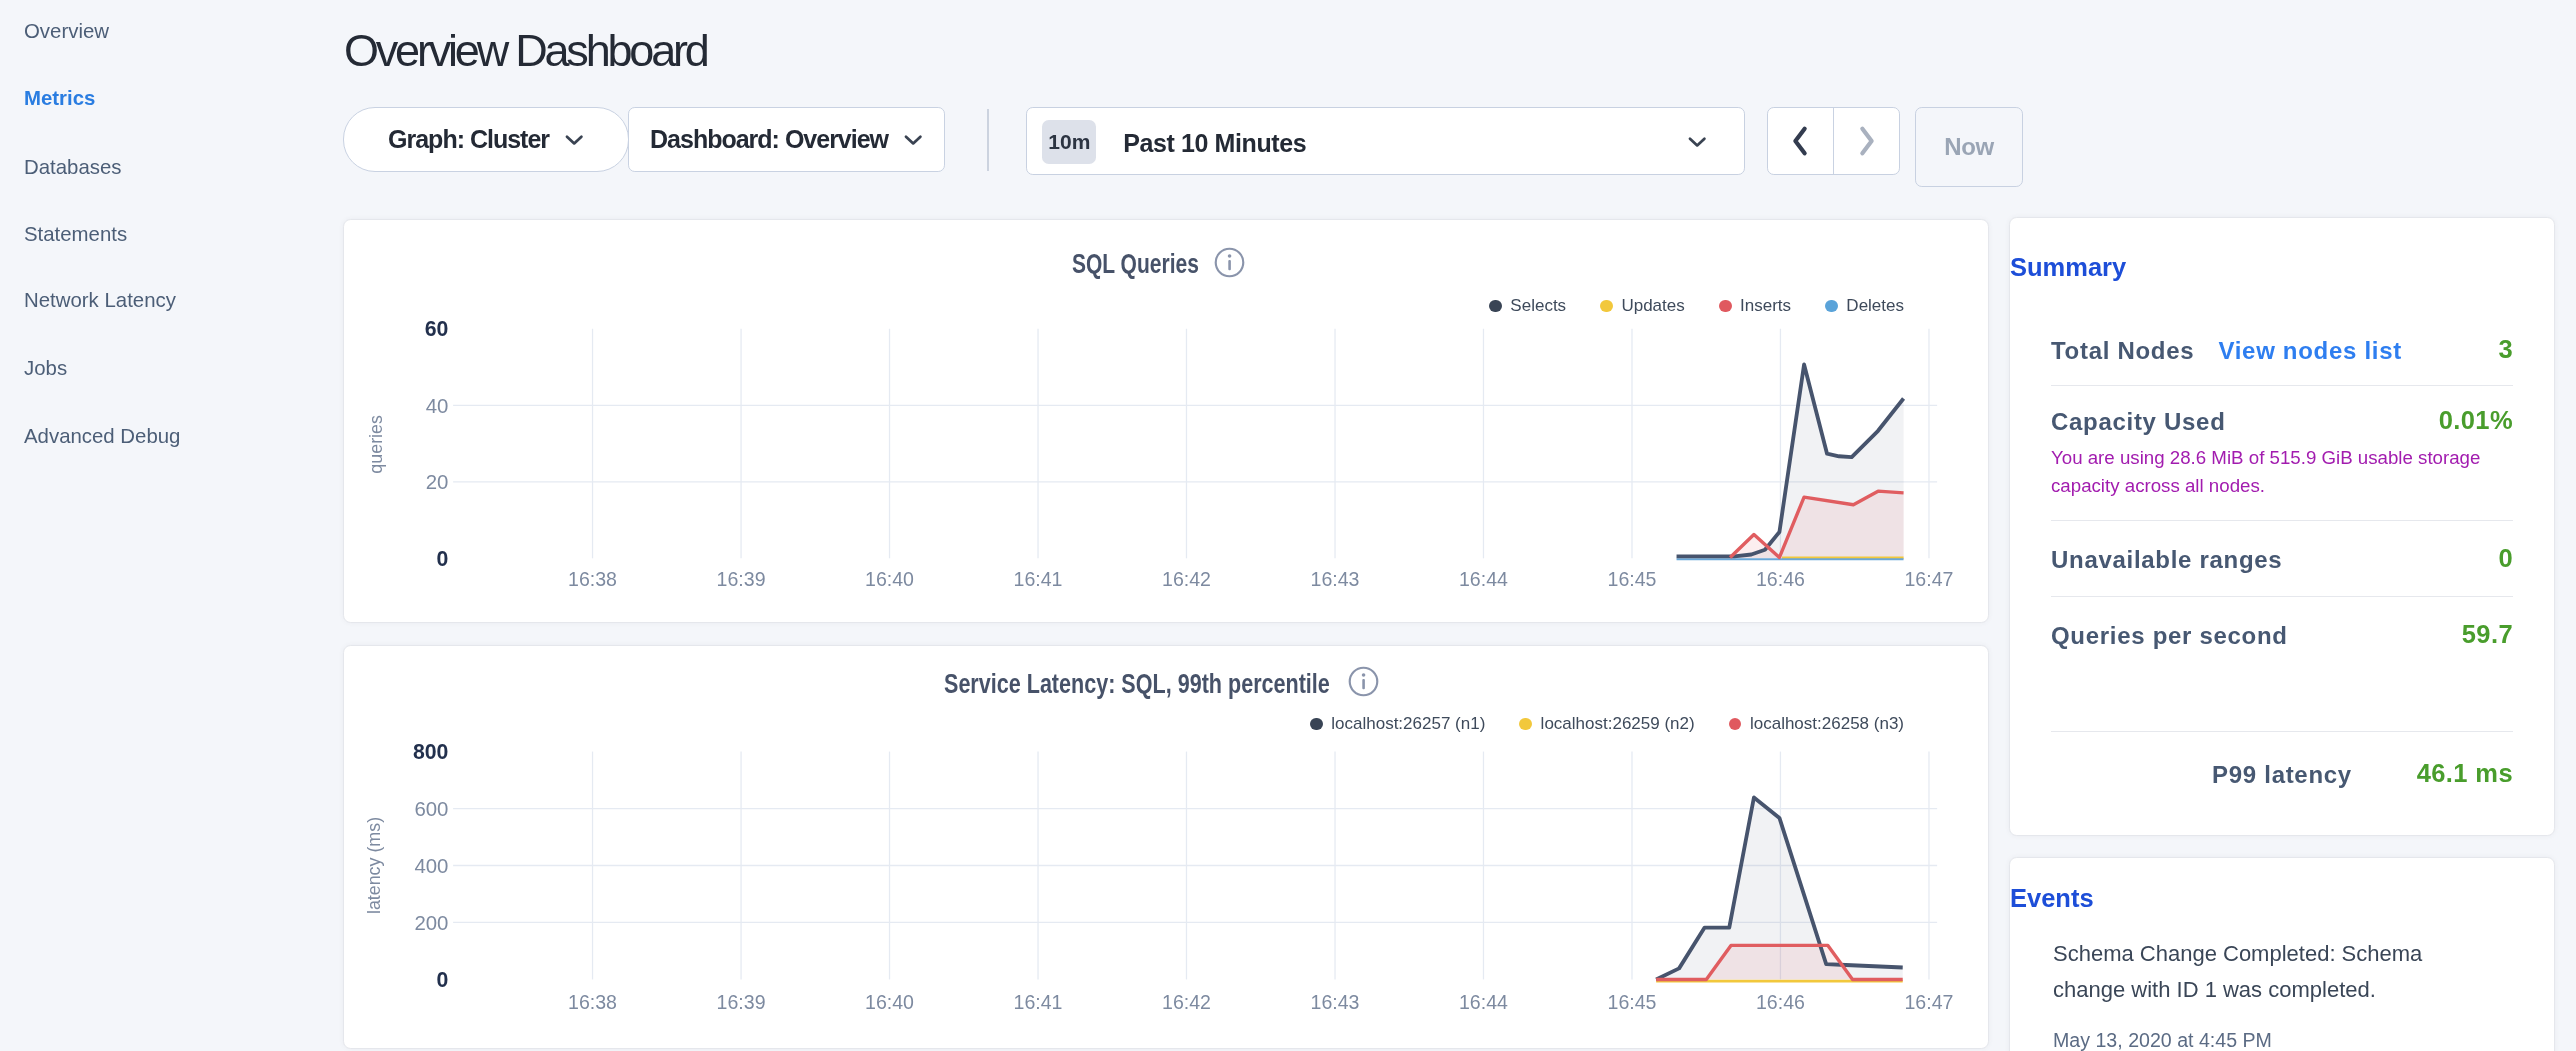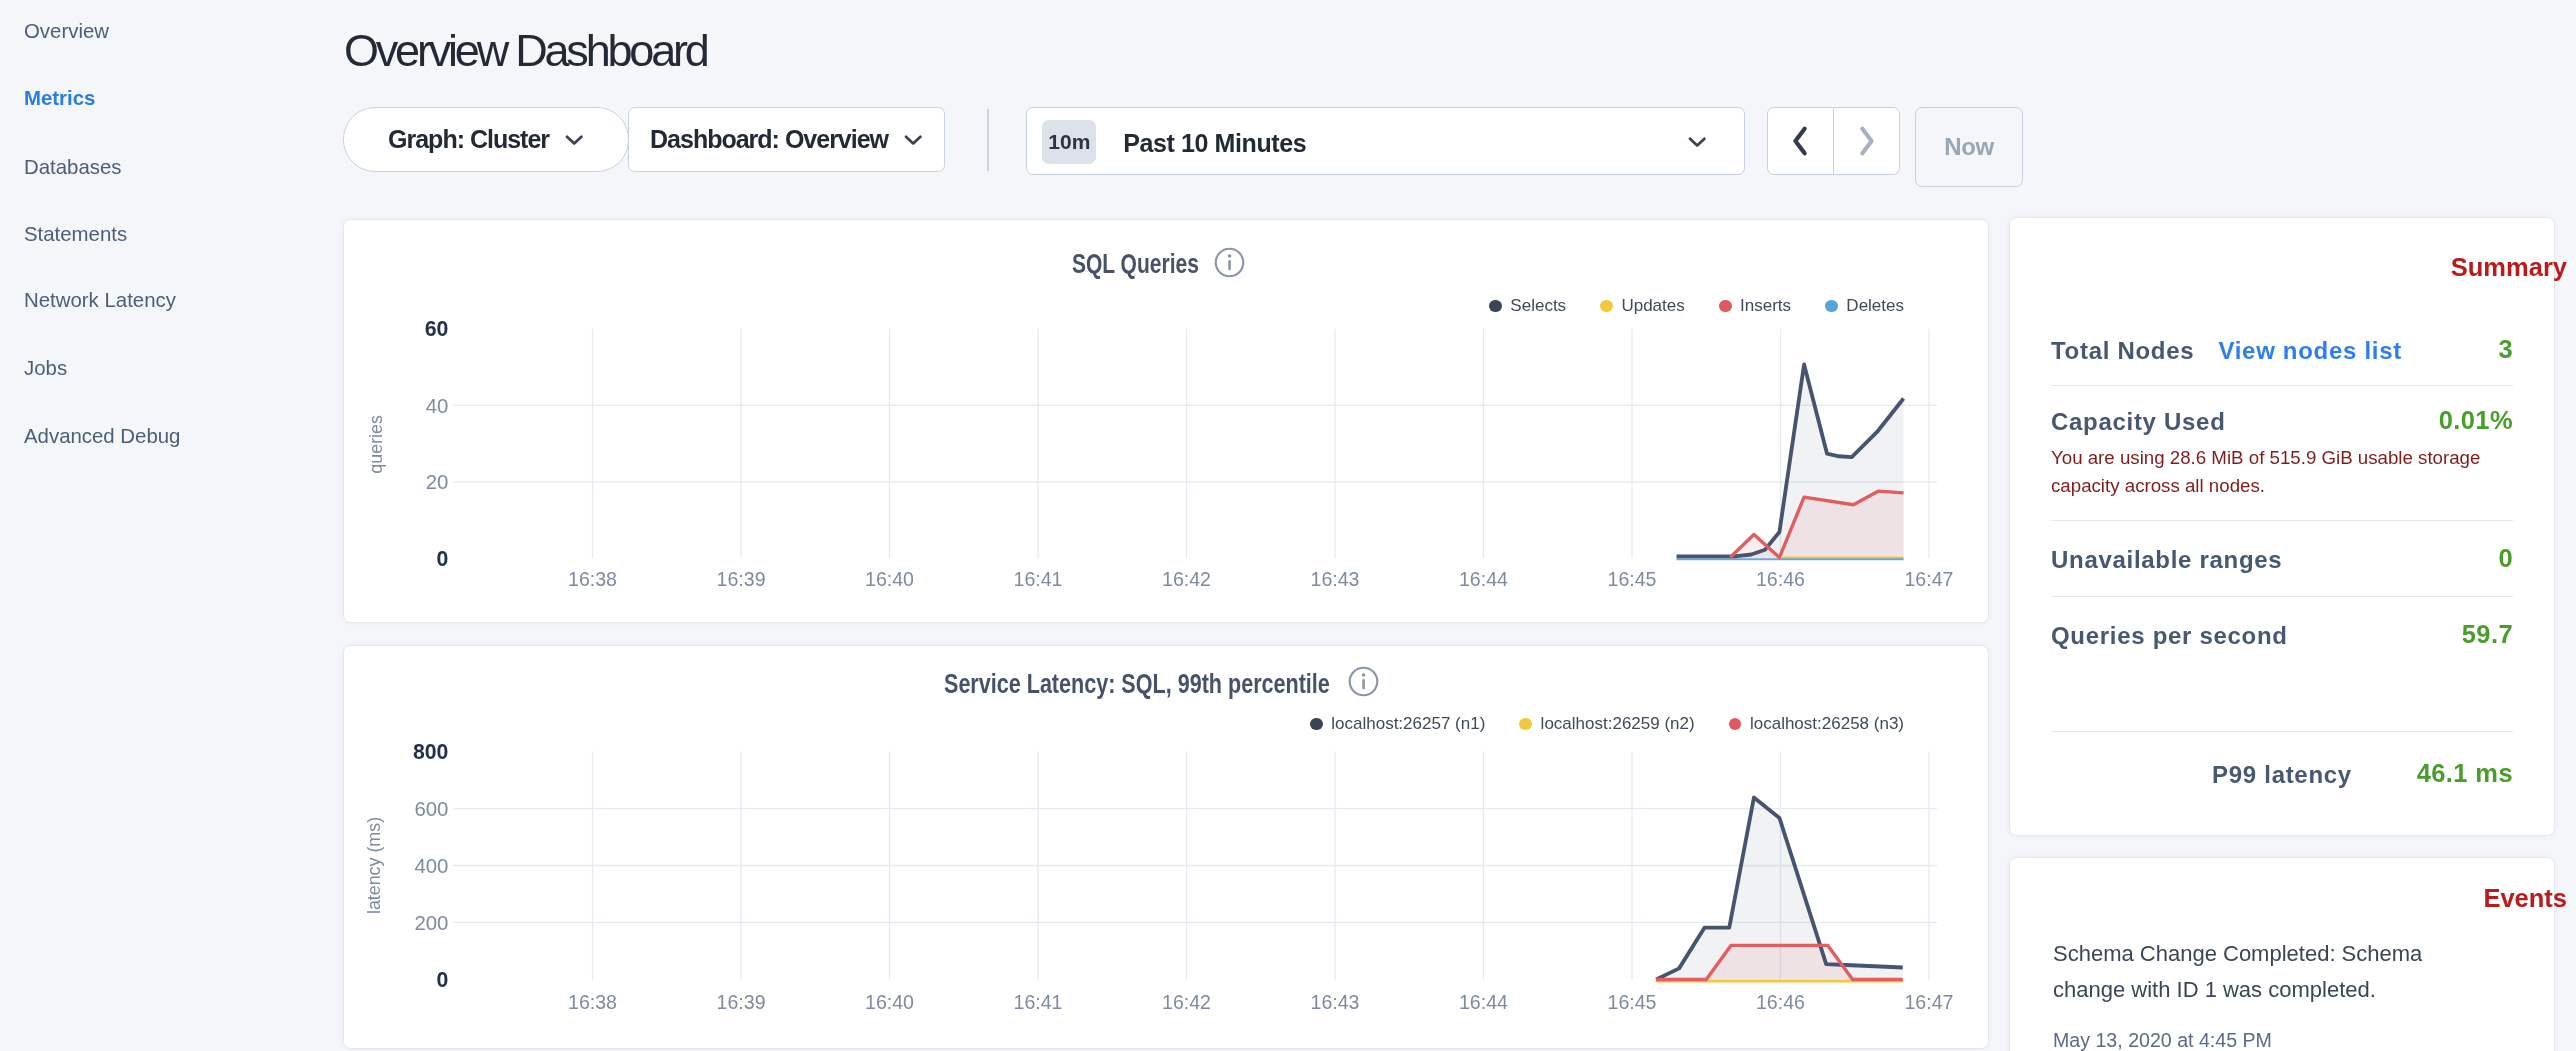--- a/index.html
+++ b/index.html
@@ -40,23 +40,23 @@
 
 .ctitle { position:absolute; font-size:29px; font-weight:700; color:#475269; white-space:nowrap; }
 .legend { position:absolute; display:flex; align-items:center; font-size:17px; color:#3e4a5b; }
 .legend .dot { width:12.8px; height:12.8px; border-radius:50%; margin-right:8.5px; flex:none; }
 .legend .item { display:flex; align-items:center; margin-left:34px; white-space:nowrap; }
 
 
 .srow { position:absolute; left:41px; right:41px; }
 .shead { font-size:24px; font-weight:700; color:#475872; letter-spacing:0.7px; }
 .sval { position:absolute; right:0; top:-1.7px; font-size:25.5px; font-weight:700; color:#499d2c; letter-spacing:0.4px; }
-.sdesc { position:absolute; left:41px; right:34px; font-size:18.7px; color:#7f1d1d; line-height:28px; }
+.sdesc { position:absolute; left:41px; right:34px; font-size:18.7px; color:#a21caf; line-height:28px; }
 .sdiv { position:absolute; left:41px; right:41px; height:0.9px; background:#e6e8ed; }
-.cardhead { position:absolute; left:13px; width:100%; text-align:right; font-size:25.5px; font-weight:700; color:#b91c1c; letter-spacing:0px; }
+.cardhead { position:absolute; left:0; width:100%; text-align:left; font-size:25.5px; font-weight:700; color:#1d4ed8; letter-spacing:0px; }
 .slink { color:#2e7ef0; font-weight:700; letter-spacing:0.7px; }
 </style>
 </head>
 <body>
 <div id="page">
 
   <div class="nav" style="top:19.6px;">Overview</div>
   <div class="nav active" style="top:87px;">Metrics</div>
   <div class="nav" style="top:156px;">Databases</div>
   <div class="nav" style="top:223px;">Statements</div>

